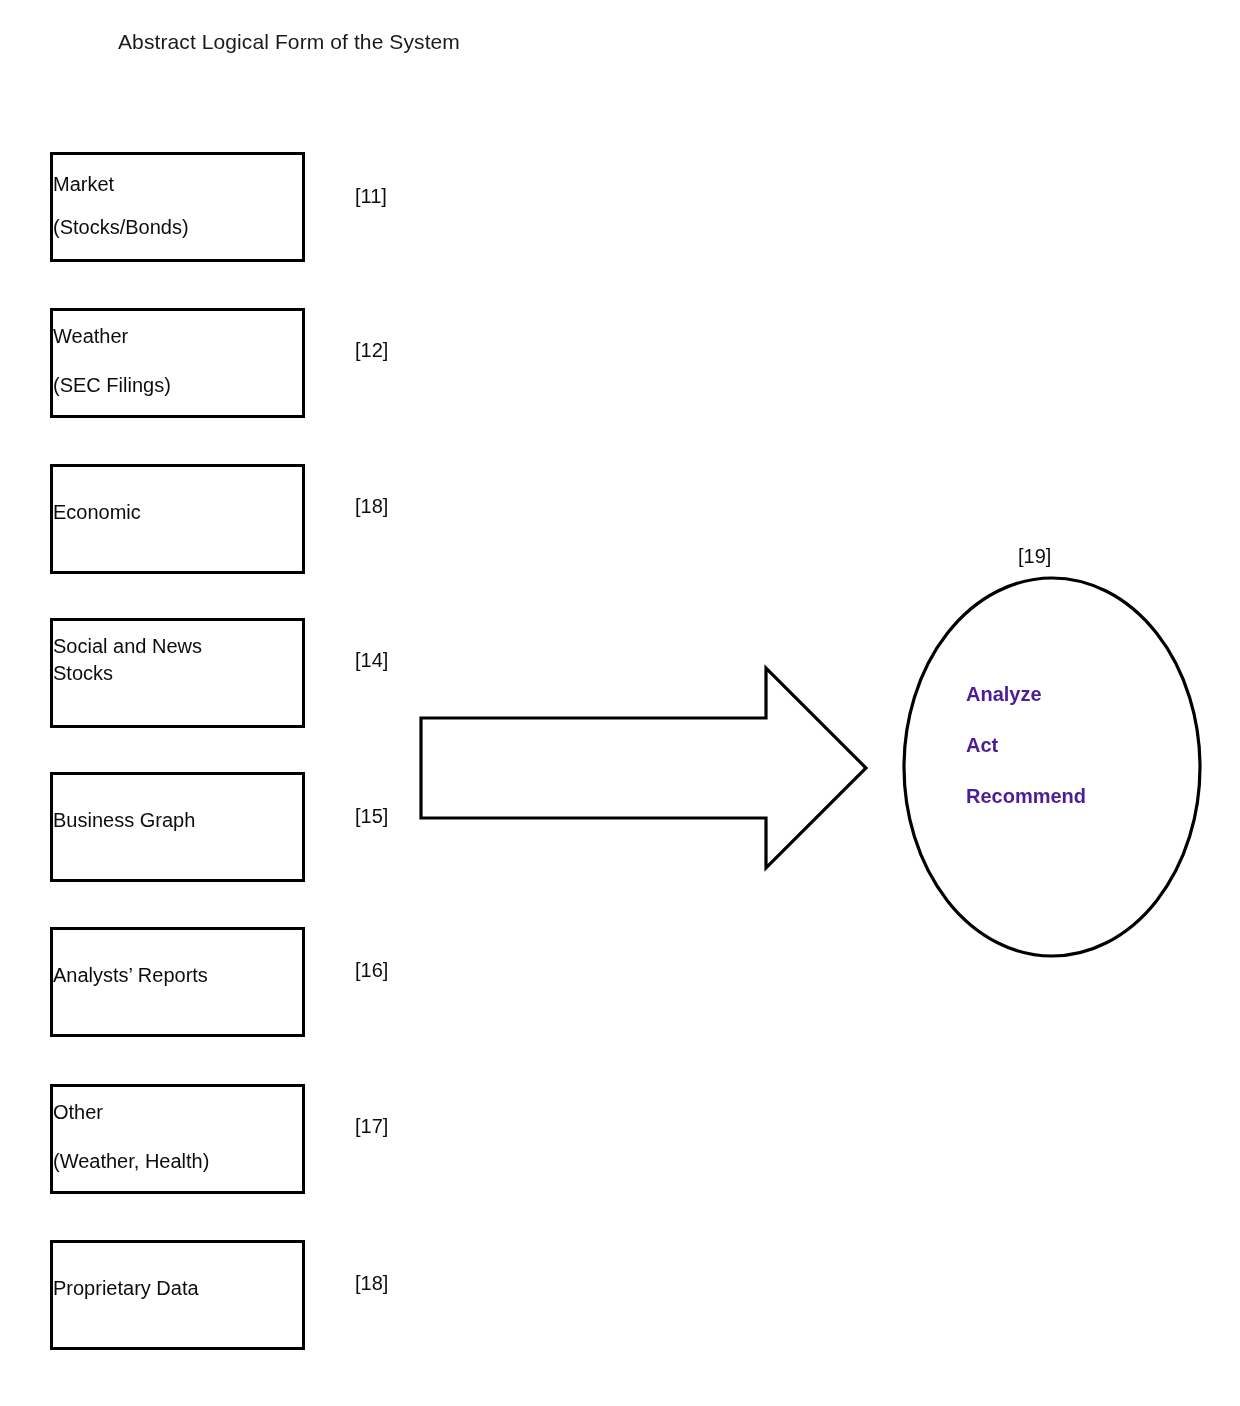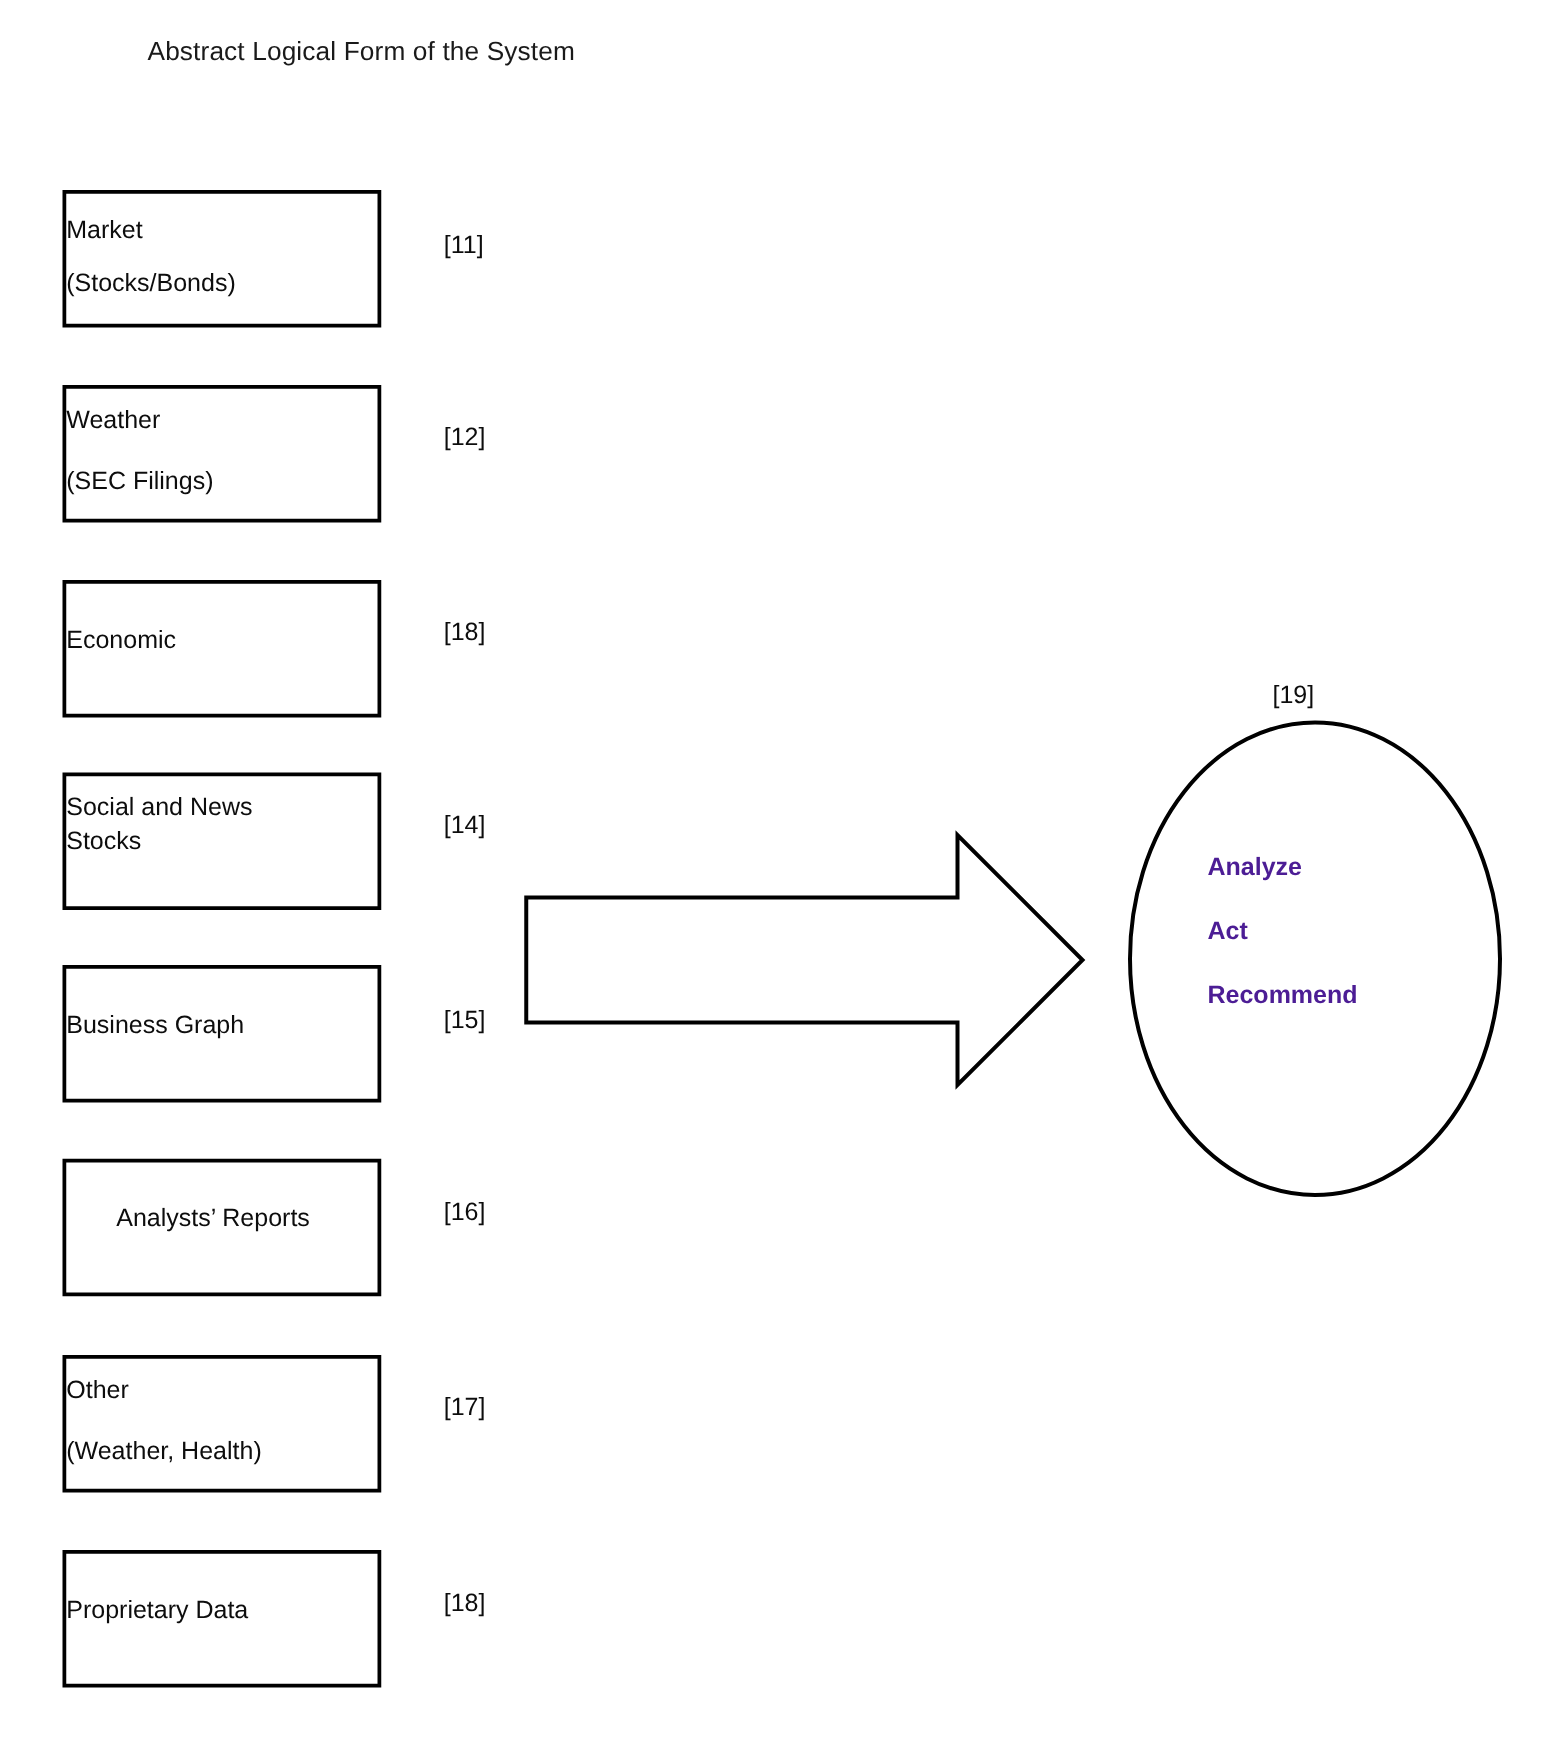--- a/index.html
+++ b/index.html
@@ -124,21 +124,21 @@
   <div class="ref-label" style="left:355px; top:649px;">[14]</div>
 
   <div class="src-box" style="top:772px; height:110px;">
     <div class="box-text" style="top:34px;">
       <span class="line">Business Graph</span>
     </div>
   </div>
   <div class="ref-label" style="left:355px; top:805px;">[15]</div>
 
   <div class="src-box" style="top:927px; height:110px;">
-    <div class="box-text" style="top:34px;margin-left:40px;">
+    <div class="box-text" style="top:34px;">
       <span class="line">Analysts’ Reports</span>
     </div>
   </div>
   <div class="ref-label" style="left:355px; top:959px;">[16]</div>
 
   <div class="src-box" style="top:1084px; height:110px;">
     <div class="box-text" style="top:14px;">
       <span class="line">Other</span>
       <span class="line" style="margin-top:26px;">(Weather, Health)</span>
     </div>

